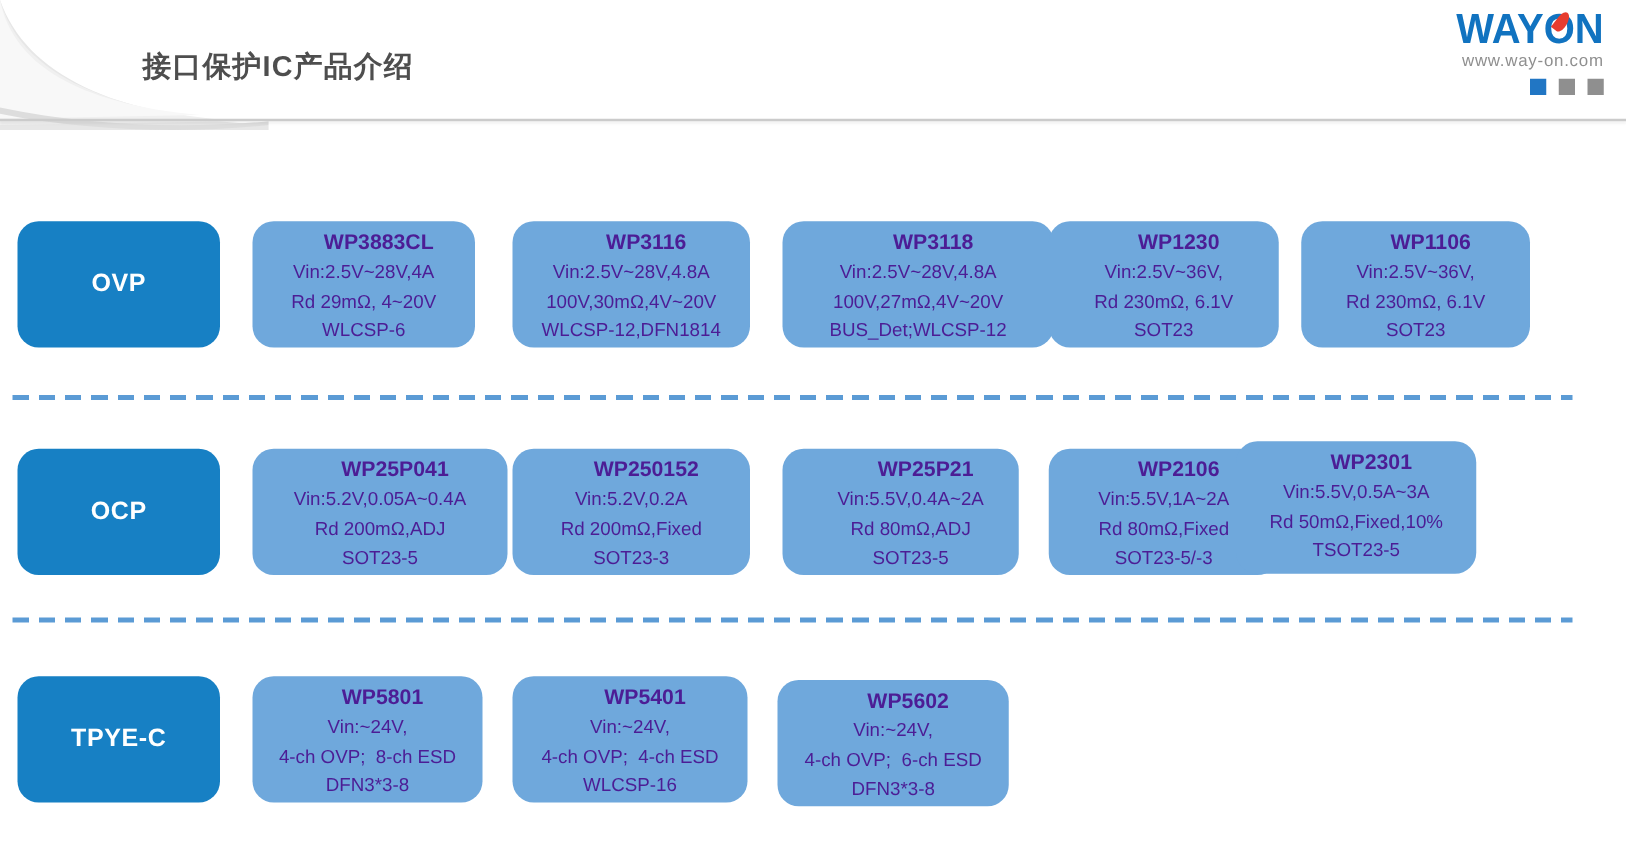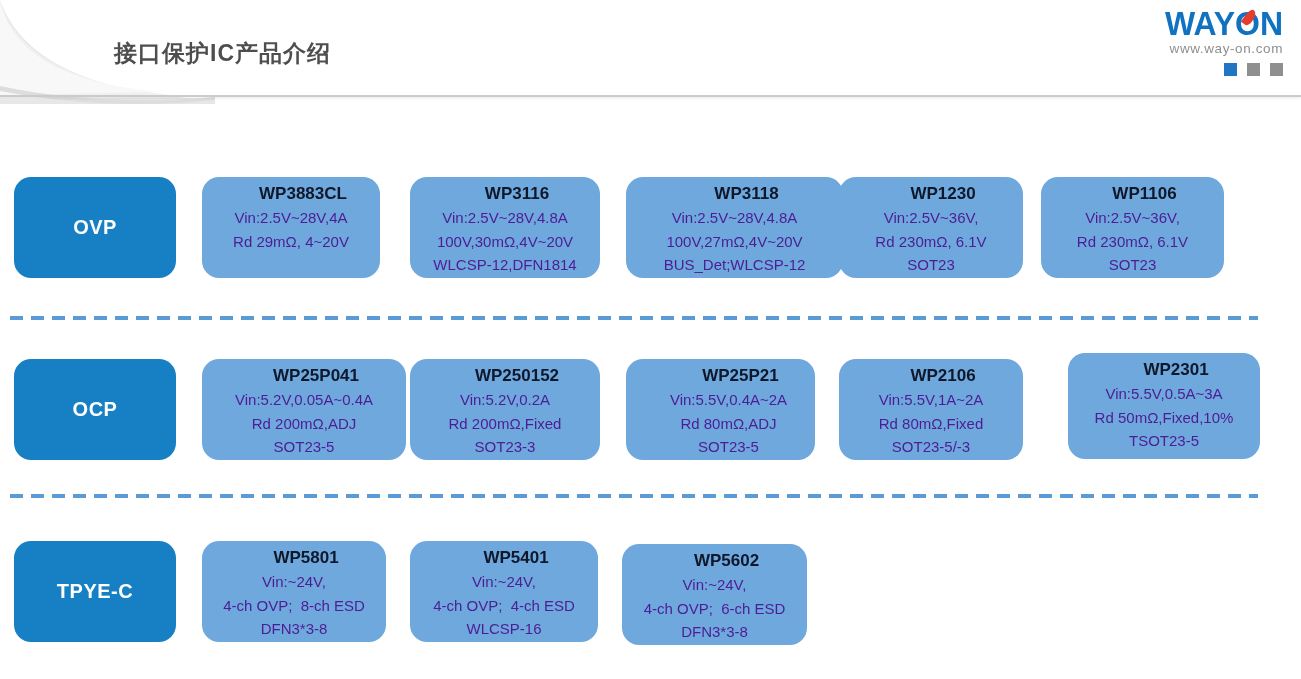--- a/index.html
+++ b/index.html
@@ -57,21 +57,21 @@
     display:flex;align-items:center;justify-content:center;
     color:#ffffff;font-size:20px;font-weight:700;letter-spacing:0.5px;
   }
   .card{
     position:absolute;top:0;height:101px;
     background:#6fa8dc;border-radius:17px;
     box-sizing:border-box;padding-top:4px;
     text-align:center;color:#152c47;
   }
   .card-title{
-    font-size:17px;font-weight:700;color:#0f172a;
+    font-size:17px;font-weight:700;color:#4c1d95;
     line-height:25px;white-space:pre;margin-left:24px;
   }
   .card-line{
     font-size:15px;line-height:23.5px;white-space:pre;color:#4c1d95;
   }
   .dashed-divider{
     position:absolute;left:10px;width:1248px;height:4px;
     background:repeating-linear-gradient(90deg,#5b9bd5 0 13px,transparent 13px 21px);
   }
 </style>
@@ -101,20 +101,21 @@
     </div>
   </div>
 
   <div class="row" style="top:177px;">
     <div class="category">OVP</div>
 
     <div class="card" style="left:202px;width:178px;">
       <div class="card-title">WP3883CL</div>
       <div class="card-line">Vin:2.5V~28V,4A</div>
       <div class="card-line">Rd 29mΩ, 4~20V</div>
+      <div class="card-line">WLCSP-6</div>
     </div>
     <div class="card" style="left:410px;width:190px;">
       <div class="card-title">WP3116</div>
       <div class="card-line">Vin:2.5V~28V,4.8A</div>
       <div class="card-line">100V,30mΩ,4V~20V</div>
       <div class="card-line">WLCSP-12,DFN1814</div>
     </div>
     <div class="card" style="left:626px;width:217px;">
       <div class="card-title">WP3118</div>
       <div class="card-line">Vin:2.5V~28V,4.8A</div>
@@ -157,21 +158,21 @@
       <div class="card-line">Vin:5.5V,0.4A~2A</div>
       <div class="card-line">Rd 80mΩ,ADJ</div>
       <div class="card-line">SOT23-5</div>
     </div>
     <div class="card" style="left:839px;width:184px;">
       <div class="card-title">WP2106</div>
       <div class="card-line">Vin:5.5V,1A~2A</div>
       <div class="card-line">Rd 80mΩ,Fixed</div>
       <div class="card-line">SOT23-5/-3</div>
     </div>
-    <div class="card" style="left:1068px;width:192px;top:-6px;height:106px;">
+    <div class="card" style="left:989px;width:192px;top:-6px;height:106px;">
       <div class="card-title">WP2301</div>
       <div class="card-line">Vin:5.5V,0.5A~3A</div>
       <div class="card-line">Rd 50mΩ,Fixed,10%</div>
       <div class="card-line">TSOT23-5</div>
     </div>
   </div>
 
   <div class="dashed-divider" style="top:494px;"></div>
 
   <div class="row" style="top:541px;">

